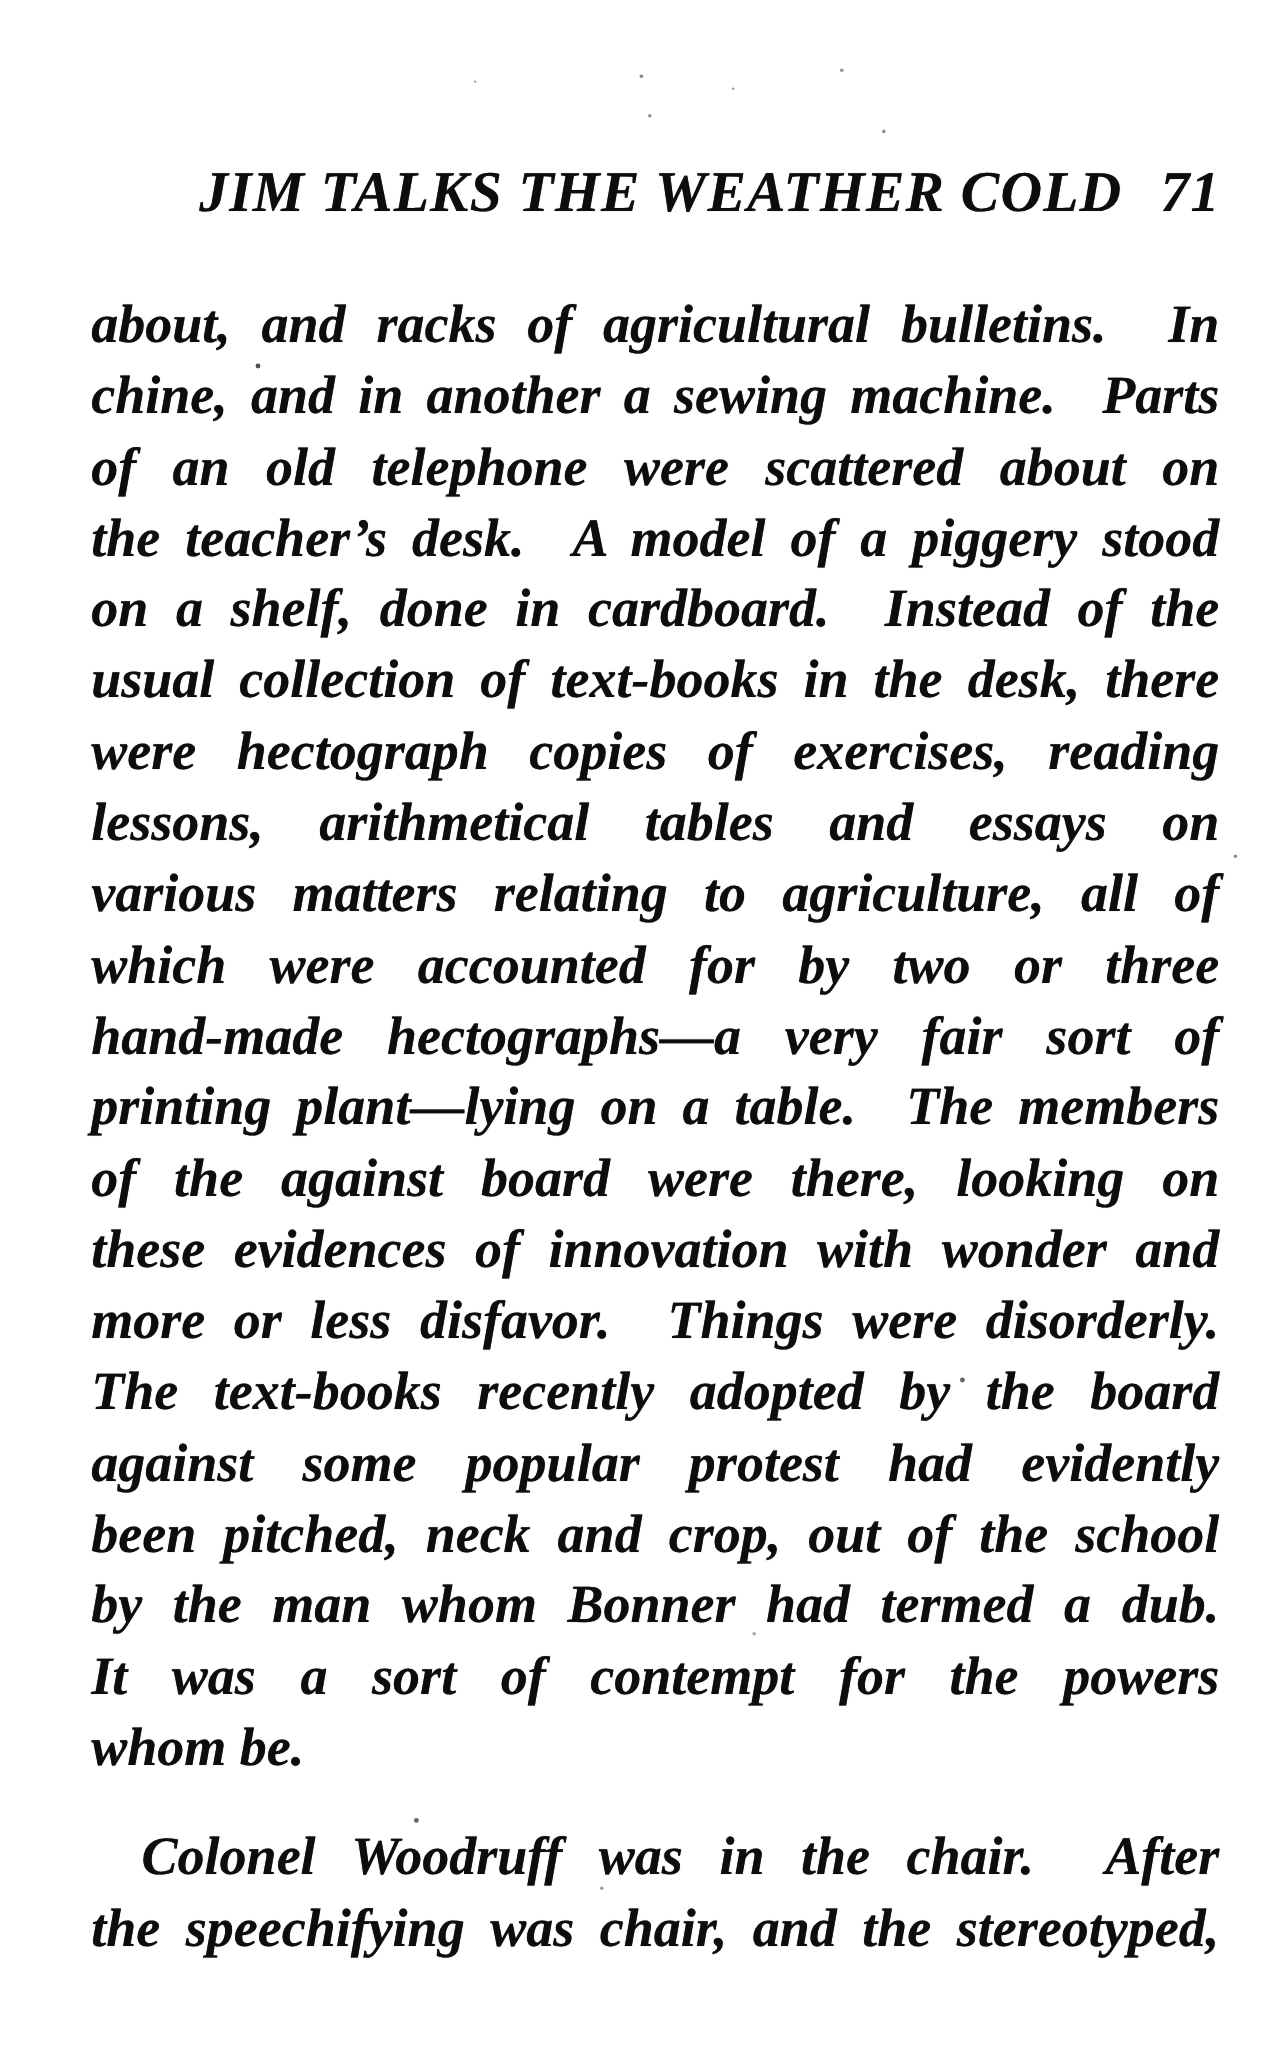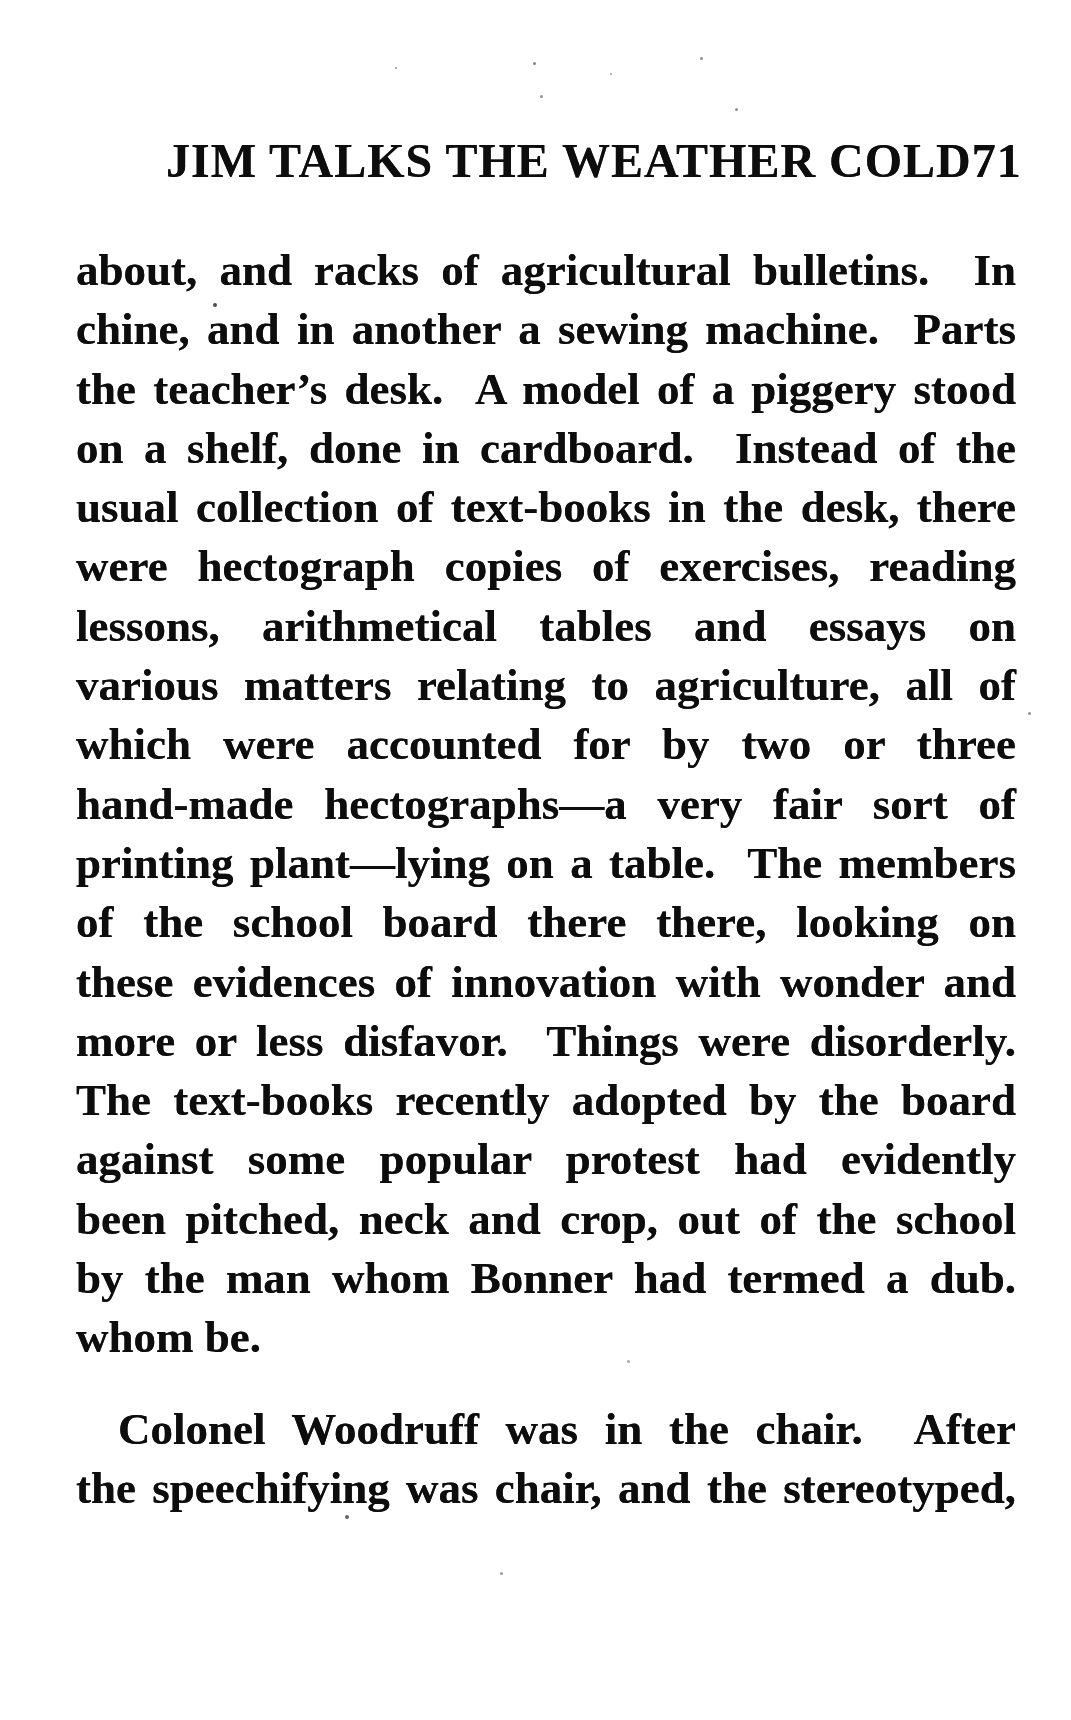--- a/index.html
+++ b/index.html
@@ -10,20 +10,21 @@
   .page {
     position: relative;
     width: 1071px;
     height: 1720px;
     background: #ffffff;
     color: #0d0d0d;
     font-family: "Liberation Serif", "DejaVu Serif", serif;
     font-weight: 700;
     overflow: hidden;
     text-shadow: 0 0 0.6px rgba(0,0,0,0.75);
+    font-style: italic;
   }
   .running-header {
     position: absolute;
     top: 133px;
     left: 166px;
     width: 851px;
     display: flex;
     justify-content: space-between;
     align-items: baseline;
     font-size: 48px;
@@ -63,36 +64,38 @@
 <div class="page">
 
   <div class="running-header">
     <span>JIM TALKS THE WEATHER COLD</span>
     <span>71</span>
   </div>
 
   <div class="page-body">
     <div class="line">about, and racks of agricultural bulletins.&nbsp; In</div>
     <div class="line">chine, and in another a sewing machine.&nbsp; Parts</div>
+    <div class="line">of an old telephone were scattered about on</div>
     <div class="line">the teacher’s desk.&nbsp; A model of a piggery stood</div>
     <div class="line">on a shelf, done in cardboard.&nbsp; Instead of the</div>
     <div class="line">usual collection of text-books in the desk, there</div>
     <div class="line">were hectograph copies of exercises, reading</div>
     <div class="line">lessons, arithmetical tables and essays on</div>
     <div class="line">various matters relating to agriculture, all of</div>
     <div class="line">which were accounted for by two or three</div>
     <div class="line">hand-made hectographs—a very fair sort of</div>
     <div class="line">printing plant—lying on a table.&nbsp; The members</div>
-    <div class="line">of the school board there there, looking on</div>
+    <div class="line">of the against board were there, looking on</div>
     <div class="line">these evidences of innovation with wonder and</div>
     <div class="line">more or less disfavor.&nbsp; Things were disorderly.</div>
     <div class="line">The text-books recently adopted by the board</div>
     <div class="line">against some popular protest had evidently</div>
     <div class="line">been pitched, neck and crop, out of the school</div>
     <div class="line">by the man whom Bonner had termed a dub.</div>
+    <div class="line">It was a sort of contempt for the powers</div>
     <div class="line flush">whom be.</div>
     <div class="line indent">Colonel Woodruff was in the chair.&nbsp; After</div>
     <div class="line">the speechifying was chair, and the stereotyped,</div>
   </div>
 
   <div class="speck" style="left:533px; top:62px;  width:3px; height:3px; opacity:.55;"></div>
   <div class="speck" style="left:610px; top:73px;  width:2px; height:2px; opacity:.45;"></div>
   <div class="speck" style="left:700px; top:57px;  width:3px; height:3px; opacity:.5;"></div>
   <div class="speck" style="left:395px; top:67px;  width:2px; height:2px; opacity:.45;"></div>
   <div class="speck" style="left:540px; top:95px;  width:3px; height:3px; opacity:.5;"></div>

